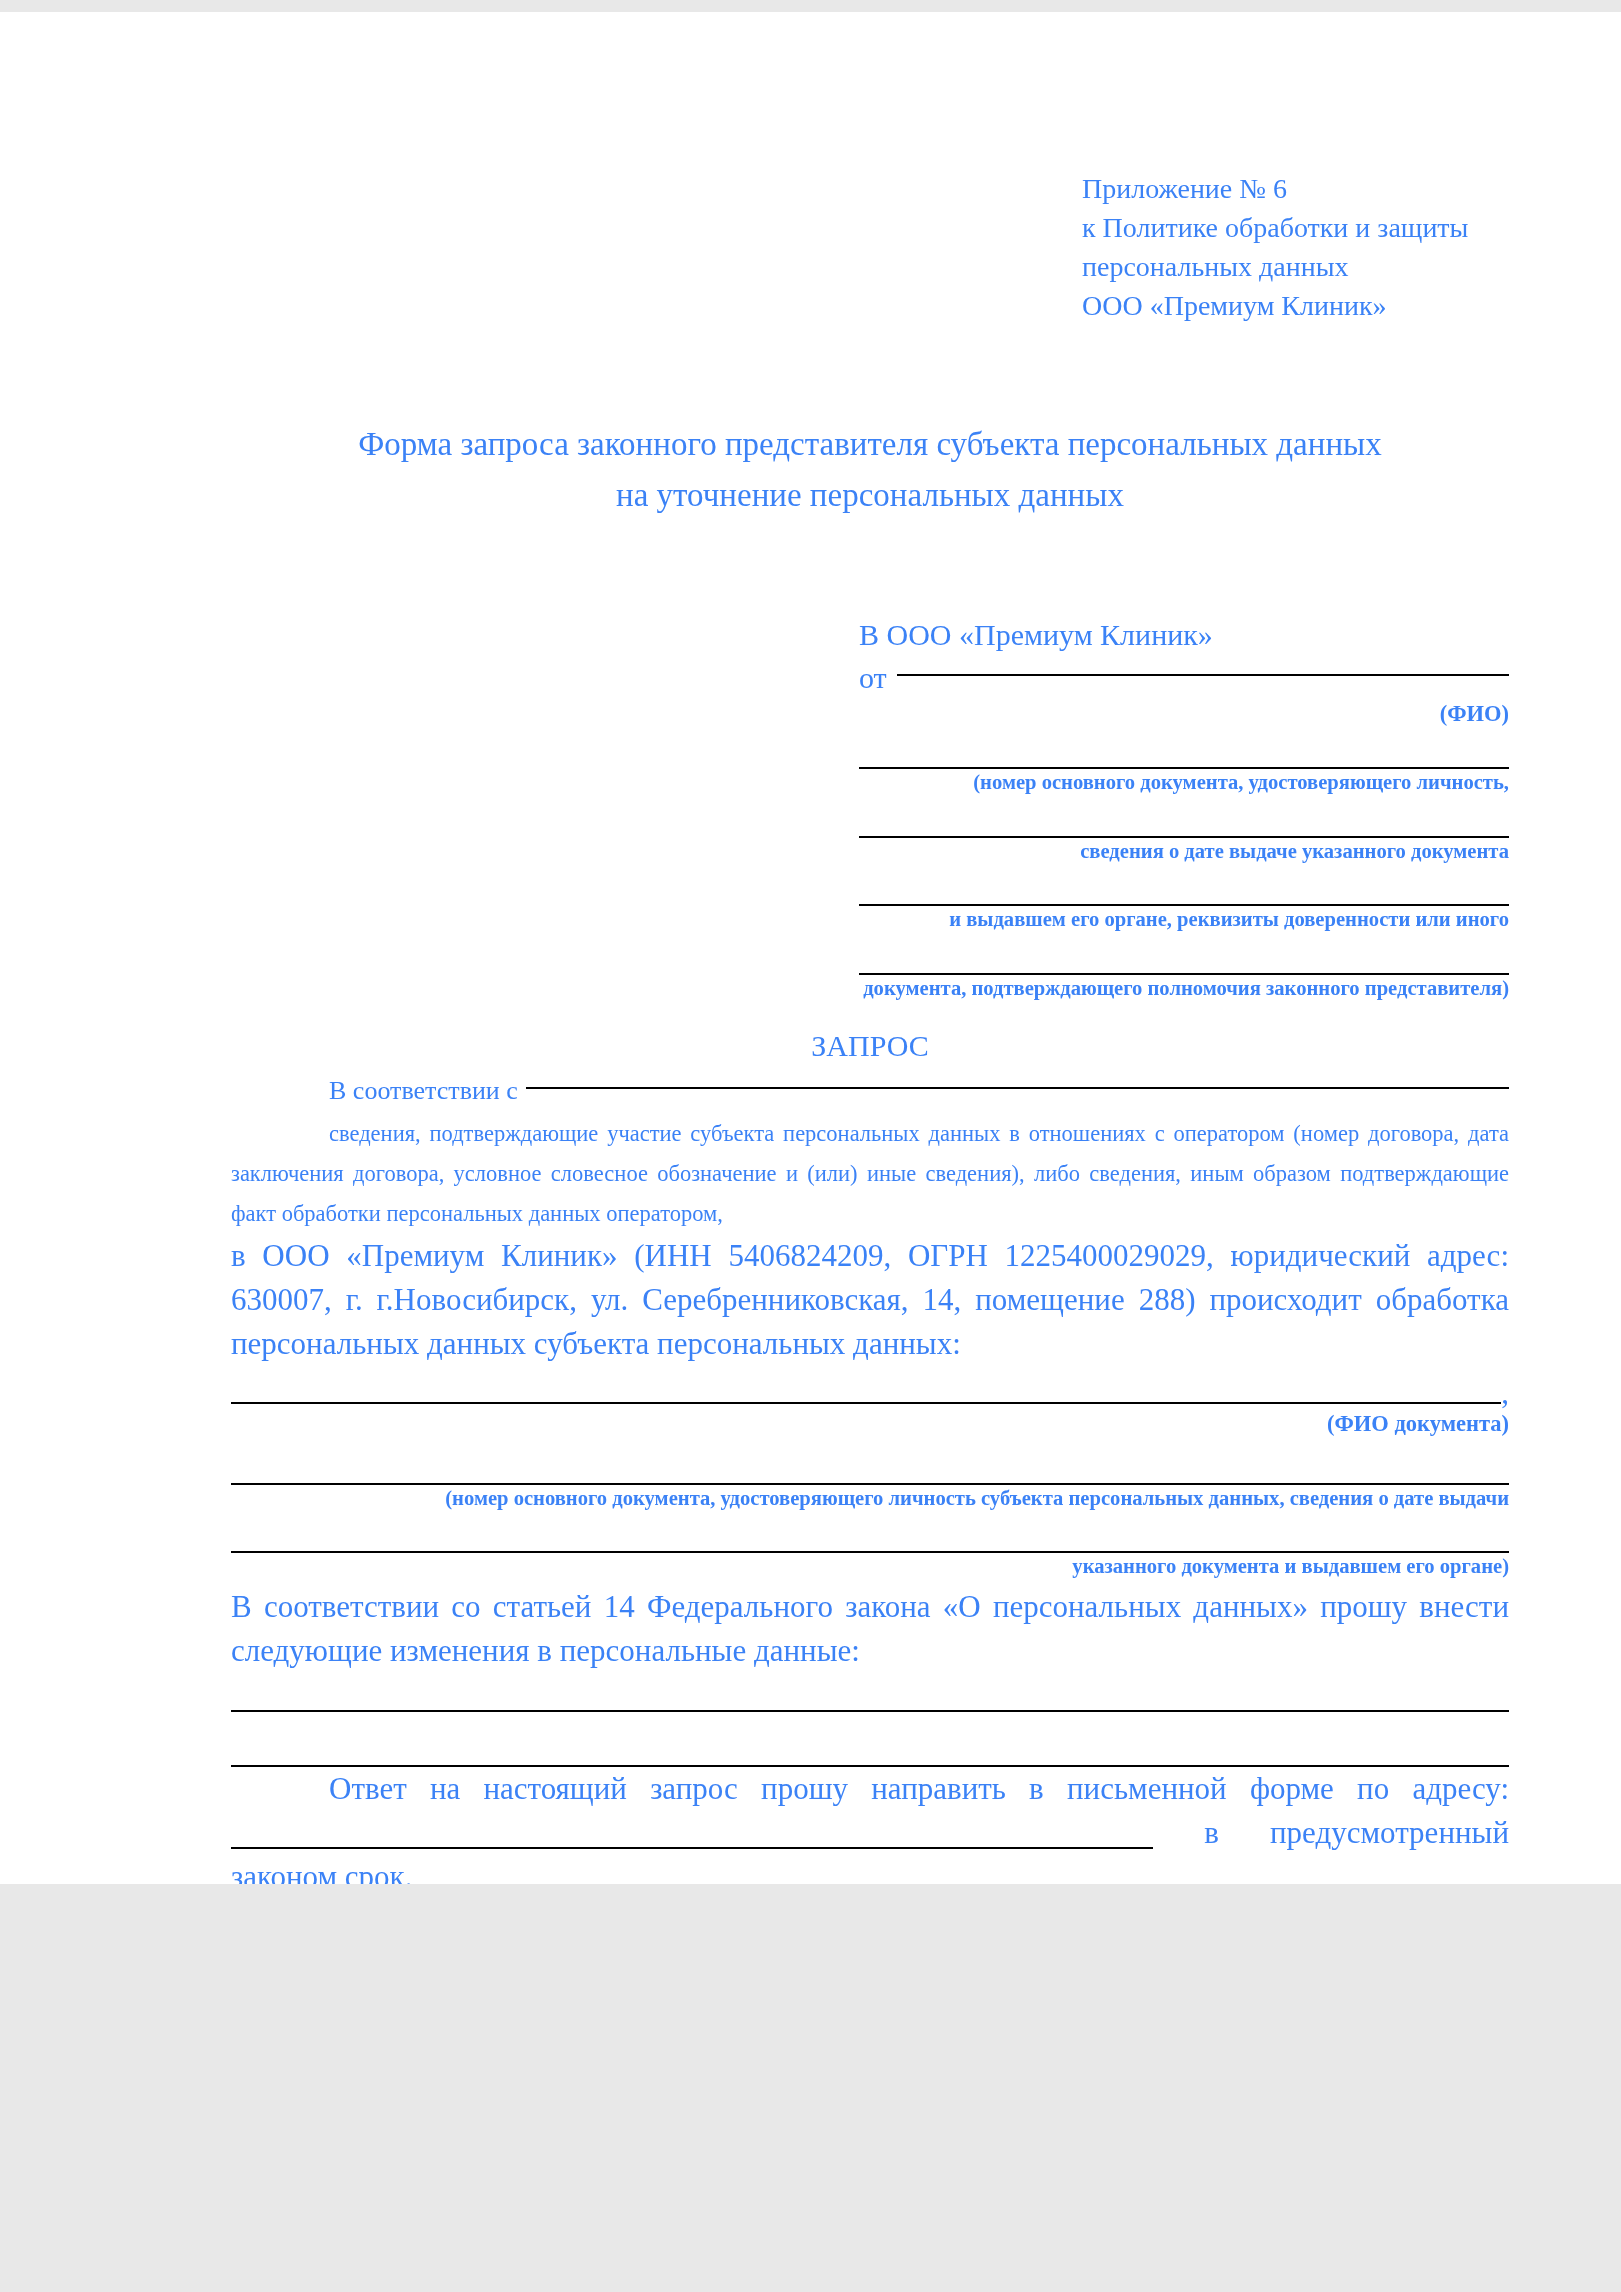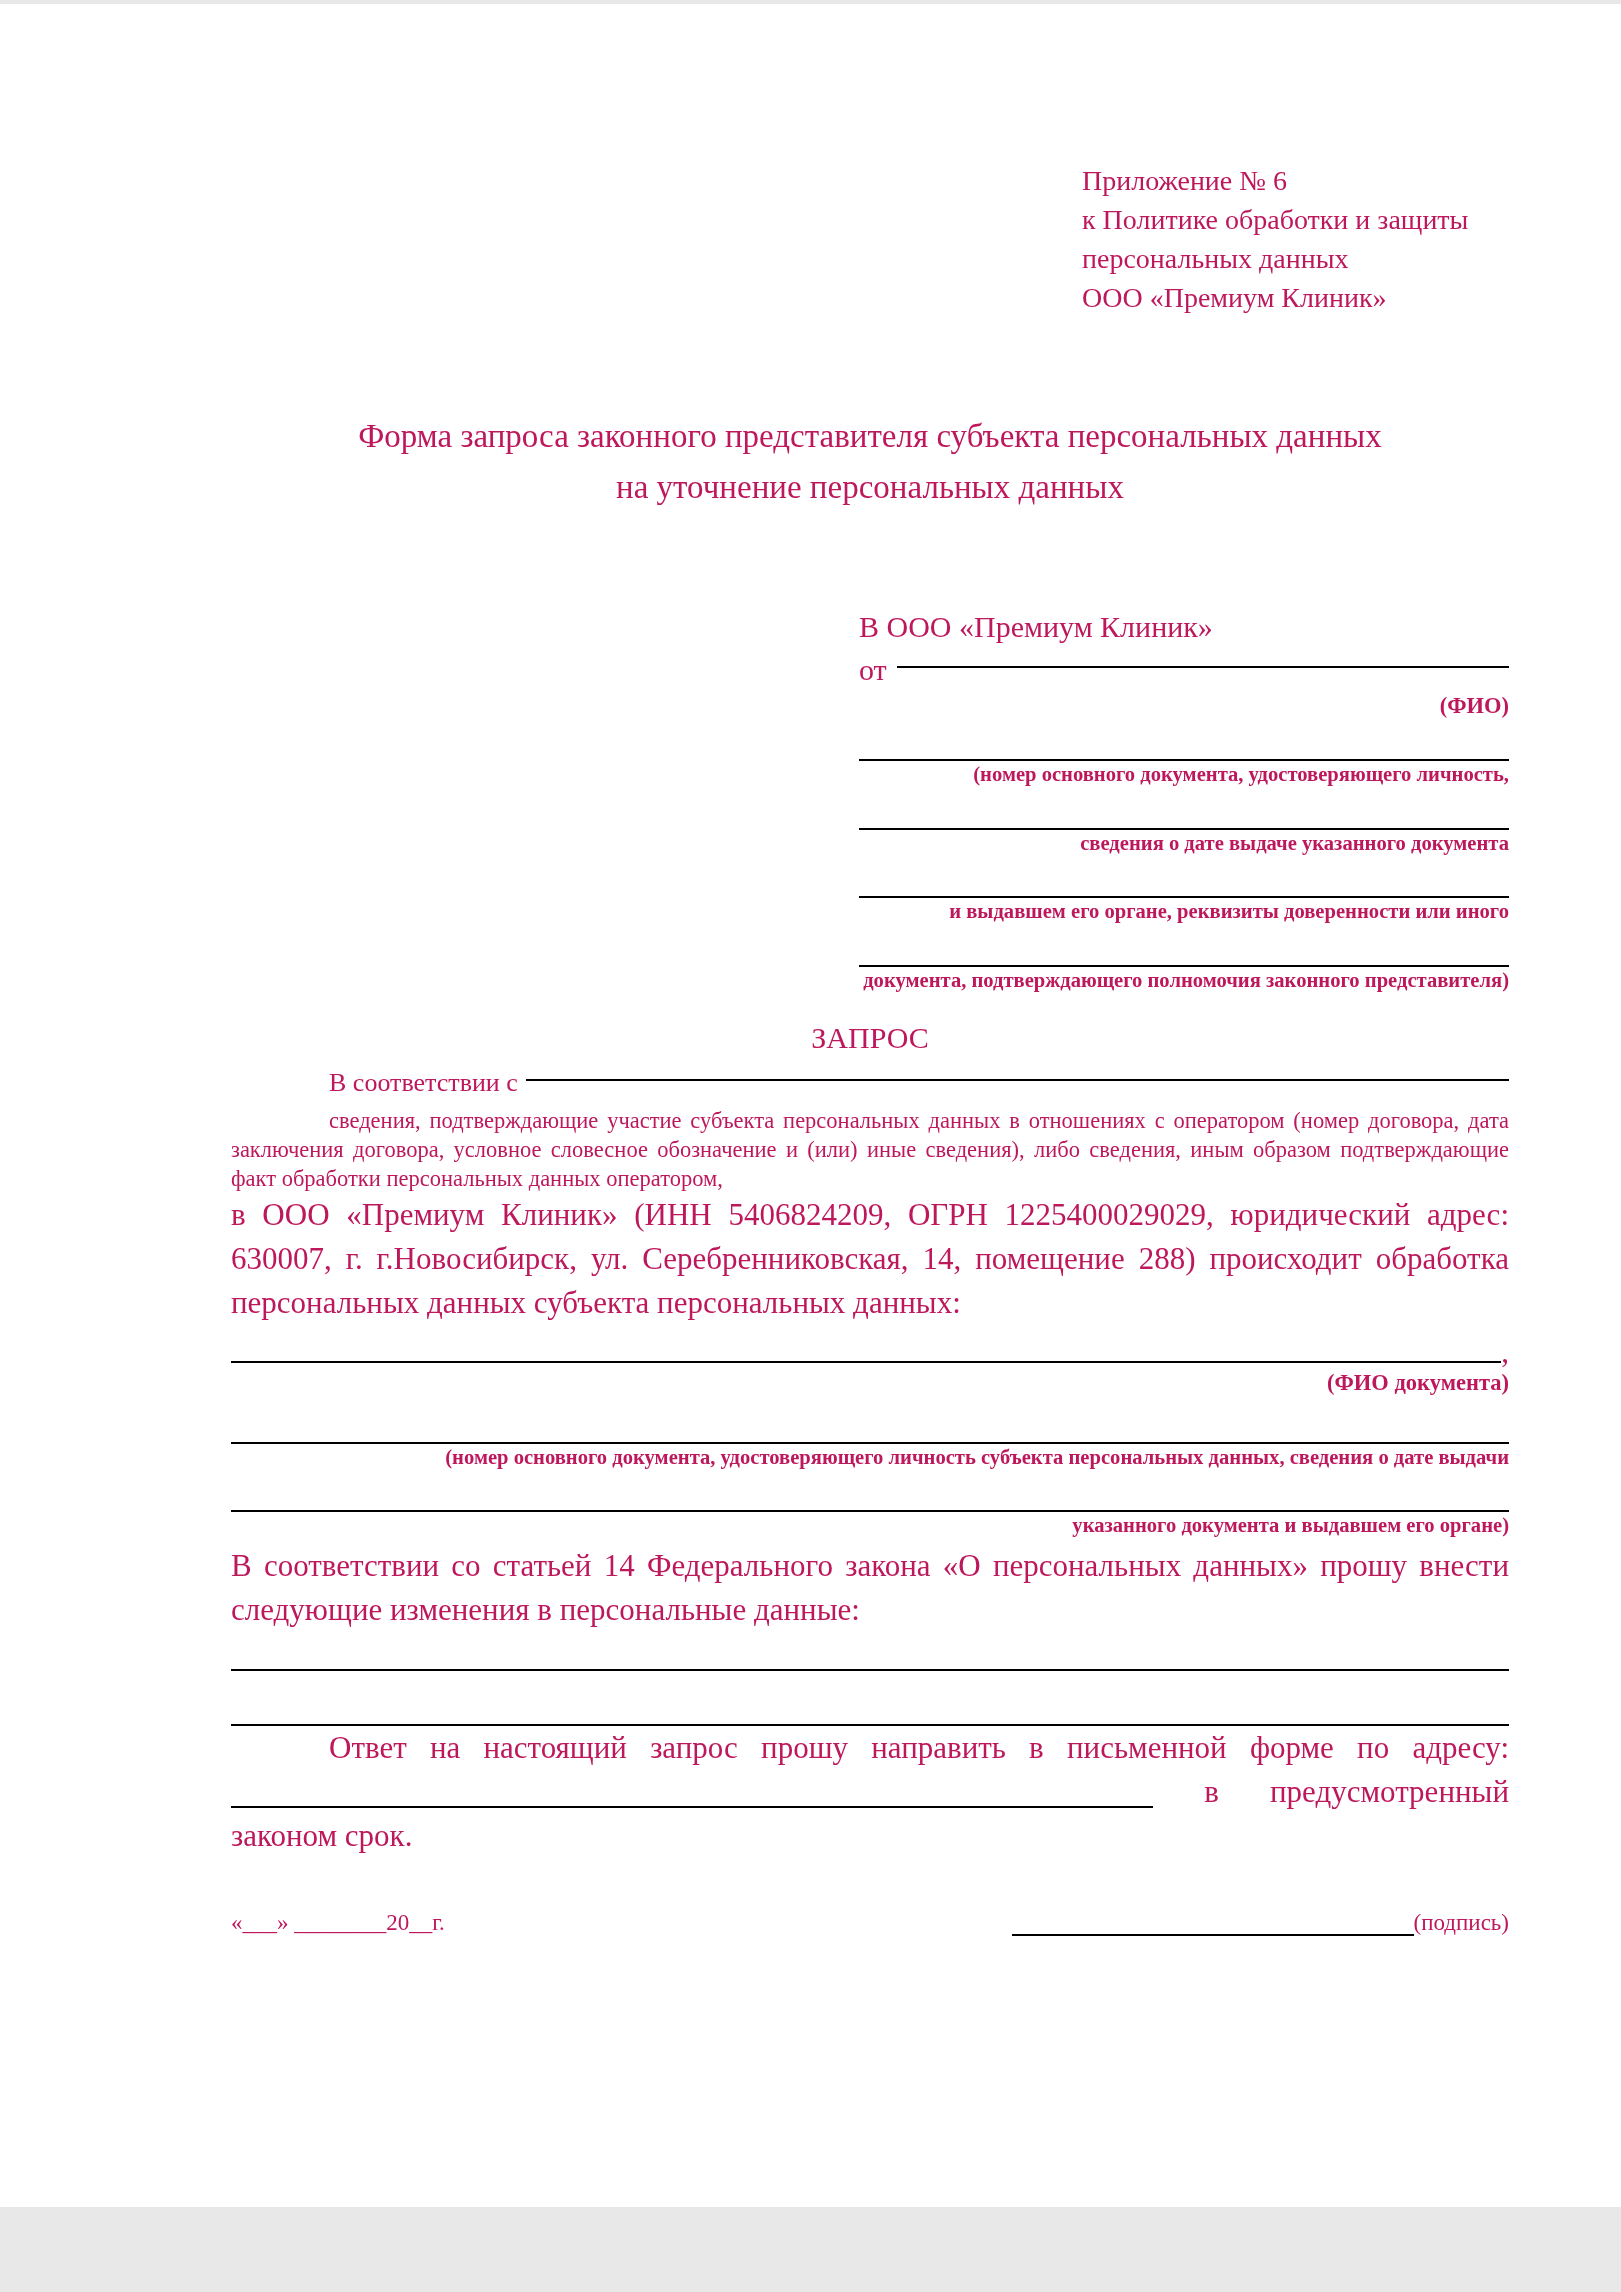--- a/index.html
+++ b/index.html
@@ -1,21 +1,21 @@
 <!DOCTYPE html>
 <html><head>
 <meta charset="utf-8">
 <style>
   html,body { margin:0; padding:0; background:#e8e8e8; }
   .page {
     position:relative;
-    width:1621px; height:2203px;
-    margin:4px auto;
+    width:1621px; height:1872px;
+    margin:12px auto;
     background:#ffffff;
-    color:#be185d;
+    color:#3b82f6;
     font-family:"Liberation Serif","DejaVu Serif",serif;
     padding:157px 112px 0 231px;
     box-sizing:border-box;
     overflow:hidden;
   }
   .appendix { margin-left:851px; font-size:28px; line-height:39px; }
   .title { margin:94px 0 0 0; text-align:center; font-weight:normal; font-size:33px; line-height:51px; }
 
   .addressee { margin-top:92px; margin-left:628px; font-size:30px; }
   .addressee .to { line-height:43px; }
@@ -27,21 +27,21 @@
   .cap.big { font-size:22.5px; line-height:29px; }
   .field { margin-top:13.7px; }
   .blank { border-bottom:2.9px solid #000; }
   .addressee .blank { height:25.5px; }
 
   .zapros { margin-top:21.6px; text-align:center; font-size:30px; line-height:43px; }
 
   .intro { font-size:26px; line-height:43px; margin-top:2px; }
   .intro .lbl { padding-left:98px; padding-right:7.8px; white-space:nowrap; }
 
-  .note { margin:2px 0 0 0; font-size:22.5px; line-height:29px; text-align:justify; text-indent:98px; }
+  .note { margin:2px 0 0 0; font-size:22.5px; line-height:40px; text-align:justify; text-indent:98px; }
   .para { margin:0; font-size:31px; line-height:44px; text-align:justify; }
   .para.gap { margin-top:3.9px; }
 
   .comma-row { font-size:31px; margin-top:9.8px; align-items:flex-end; line-height:33px; }
   .comma-row .fill { height:25.5px; }
 
   .blank.wide { height:27.4px; }
   .b-fio2 { margin-top:17.6px; }
   .b-fio3 { margin-top:11.8px; }
   .b-free1 { margin-top:9.8px; }

